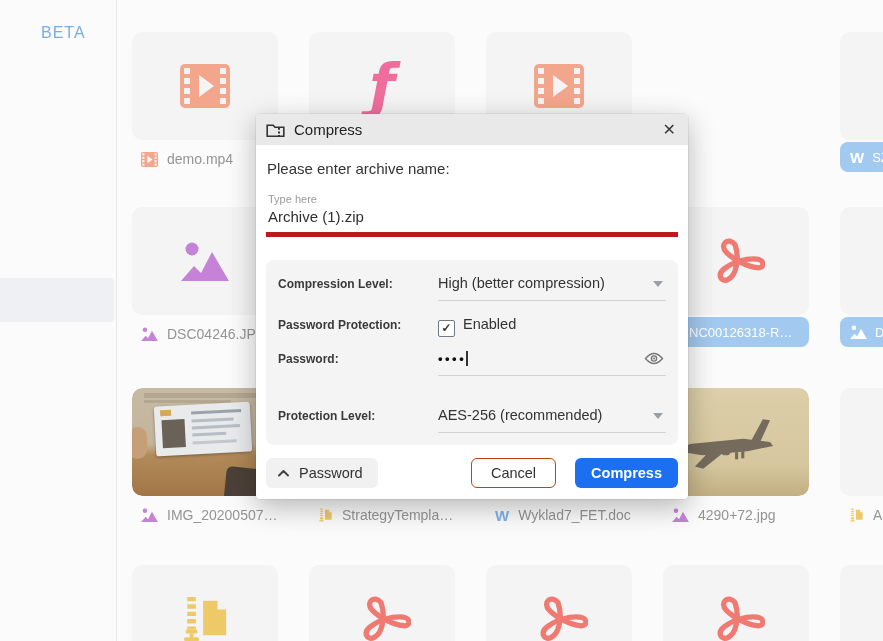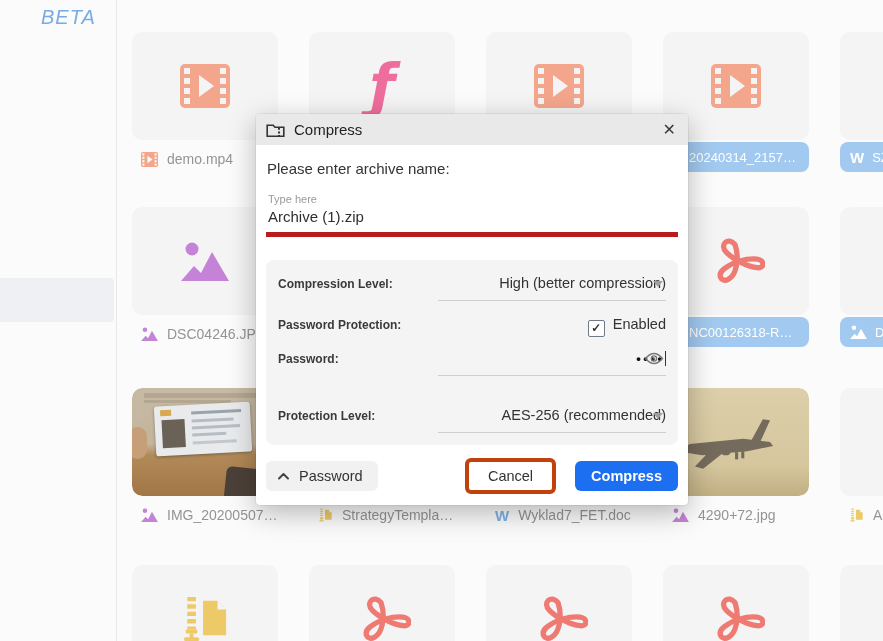--- a/index.html
+++ b/index.html
@@ -3,21 +3,21 @@
 <meta charset="utf-8">
 <style>
   html,body{margin:0;padding:0;}
   body{
     width:883px;height:641px;overflow:hidden;position:relative;
     background:#fbfbfb;font-family:"Liberation Sans",sans-serif;
     -webkit-font-smoothing:antialiased;
   }
   
   .sidebar{position:absolute;left:0;top:0;width:116px;height:641px;background:#fbfbfb;border-right:1px solid #e8e8e8;z-index:2;}
-  .beta{position:absolute;left:41px;top:6px;font-size:20px;letter-spacing:1px;color:var(--beta,#7aace4);cursor:default;font-style:italic;}
+  .beta{position:absolute;left:41px;top:24px;font-size:16px;letter-spacing:1px;color:var(--beta,#7aace4);cursor:default;}
   .side-active{position:absolute;left:0;top:278px;width:114px;height:44px;background:#eef0f3;border-radius:0 4px 4px 0;}
   
   .grid{position:absolute;left:117px;top:0;width:766px;height:641px;}
   .card{position:absolute;width:146px;}
   .tile{width:146px;height:108px;background:#f4f4f5;border-radius:10px;display:flex;align-items:center;justify-content:center;overflow:hidden;position:relative;}
   .caption{margin-top:9px;height:20px;display:flex;align-items:center;gap:9px;padding-left:9px;color:#949494;font-size:14px;white-space:nowrap;overflow:hidden;}
   .band{margin-top:2px;height:30px;background:var(--sel,#a2c9ef);border-radius:8px;display:flex;align-items:center;gap:8px;padding:0 10px;color:#fff;font-size:13px;white-space:nowrap;overflow:hidden;}
   .band.noicon{padding-left:26px;}
   .cap-icon{display:inline-flex;align-items:center;}
   .w-glyph{font-weight:bold;}
@@ -28,33 +28,33 @@
   .dlg-header{height:31px;background:#e9e9e9;border-radius:4px 4px 0 0;display:flex;align-items:center;padding:0 10px;}
   .dlg-title{font-size:15px;color:#222;margin-left:9px;}
   .dlg-close{margin-left:auto;font-size:16px;color:#3a3a3a;cursor:pointer;line-height:1;padding:2px;}
   .dlg-body{padding:10px 10px 8px 10px;border-radius:8px;}
   .dlg-prompt{font-size:15px;color:#333;margin:5px 0 16px 1px;}
   .field-label{font-size:11px;color:#9a9a9a;margin-left:2px;}
   .field-input{font-size:15px;color:#2f2f2f;padding:3px 2px 7px 2px;border-bottom:5px solid #b91c1c;cursor:text;}
   .panel{background:#f4f4f4;border-radius:8px;padding:15px 12px 6px 12px;margin-top:23px;}
   .opt{display:flex;align-items:flex-start;margin-bottom:15px;}
   .opt-label{width:160px;flex:none;font-size:12px;font-weight:bold;color:#3a3a3a;padding-top:2px;}
-  .opt-value{flex:1;position:relative;font-size:14.5px;color:#333;text-align:right;}
+  .opt-value{flex:1;position:relative;font-size:14.5px;color:#333;}
   .opt-value.underlined{padding-bottom:9px;border-bottom:1px solid #cfcfcf;cursor:pointer;}
   .chev{position:absolute;right:3px;top:6px;width:0;height:0;border-left:5px solid transparent;border-right:5px solid transparent;border-top:6px solid #9aa0a6;}
   .checkbox{display:inline-flex;width:15px;height:15px;border:1.5px solid #6f7a85;border-radius:2px;background:#fff;align-items:center;justify-content:center;vertical-align:-3px;cursor:pointer;}
   .checkbox .check{font-size:12px;font-weight:bold;color:#333;line-height:1;}
   .cb-label{margin-left:8px;}
   .dots{font-size:13px;font-weight:bold;letter-spacing:2.5px;color:#111;}
   .caret{display:inline-block;width:1.5px;height:15px;background:#333;vertical-align:-3px;}
   .eye{position:absolute;right:2px;top:1px;cursor:pointer;}
   .footer{display:flex;align-items:center;margin-top:13px;padding-bottom:3px;}
   .btn{font-size:14.5px;border-radius:6px;cursor:pointer;display:inline-flex;align-items:center;}
   .btn-advanced{background:#f1f1f2;color:#333;padding:7px 15px 7px 11px;gap:9px;}
-  .btn-cancel{margin-left:auto;background:#fff;border:4px solid #c2410c;color:#333;padding:6px 19px;}
+  .btn-cancel{margin-left:auto;background:#fff;border:1px solid #c2410c;color:#333;padding:6px 19px;}
   .btn-compress{margin-left:19px;background:var(--accent,#1d6ff2);color:#fff;padding:7px 16px;font-weight:600;}
 </style>
 </head>
 <body style="--accent: #1d6ff2; --sel: #a2c9ef; --beta: #7aace4;">
 
 <div class="sidebar">
   <div class="beta">BETA</div>
   <div class="side-active"></div>
 </div>
 
@@ -116,43 +116,20 @@
               <rect x="4" y="14" width="6" height="6"></rect>
               <rect x="40" y="14" width="6" height="6"></rect>
               <rect x="4" y="24" width="6" height="6"></rect>
               <rect x="40" y="24" width="6" height="6"></rect>
               <rect x="4" y="34" width="6" height="6"></rect>
               <rect x="40" y="34" width="6" height="6"></rect>
               <polygon points="19,11 34,22 19,33"></polygon>
             </g>
           </svg>
         </span>
-      </div>
-    </div>
-    <div class="card" style="left: 546px; top: 32px;">
-      <div class="tile">
-        <span class="cap-icon">
-          <svg width="50" height="44" viewBox="0 0 50 44">
-            <rect width="50" height="44" rx="5" fill="#f3a68c"></rect>
-            <g fill="#f4f4f5">
-              <rect x="4" y="4" width="6" height="6"></rect>
-              <rect x="40" y="4" width="6" height="6"></rect>
-              <rect x="4" y="14" width="6" height="6"></rect>
-              <rect x="40" y="14" width="6" height="6"></rect>
-              <rect x="4" y="24" width="6" height="6"></rect>
-              <rect x="40" y="24" width="6" height="6"></rect>
-              <rect x="4" y="34" width="6" height="6"></rect>
-              <rect x="40" y="34" width="6" height="6"></rect>
-              <polygon points="19,11 34,22 19,33"></polygon>
-            </g>
-          </svg>
-        </span>
-      </div>
-      <div class="band noicon">
-        <span>20240314_2157…</span>
       </div>
     </div>
     <div class="card" style="left: 723px; top: 32px;">
       <div class="tile"></div>
       <div class="band">
         <span class="cap-icon">
           <span class="w-glyph" style="color:#fff;font-size:15px;line-height:1;">W</span>
         </span>
         <span>SZ</span>
       </div>

